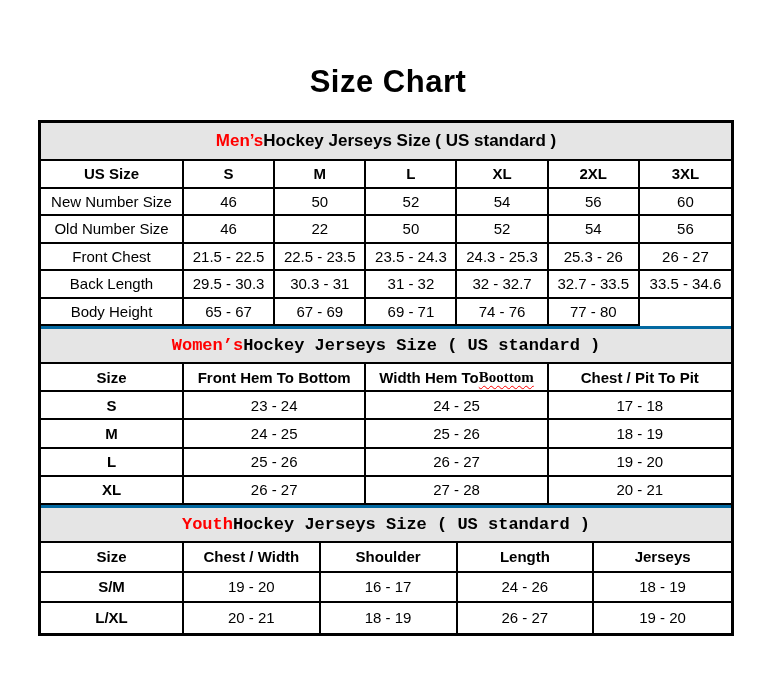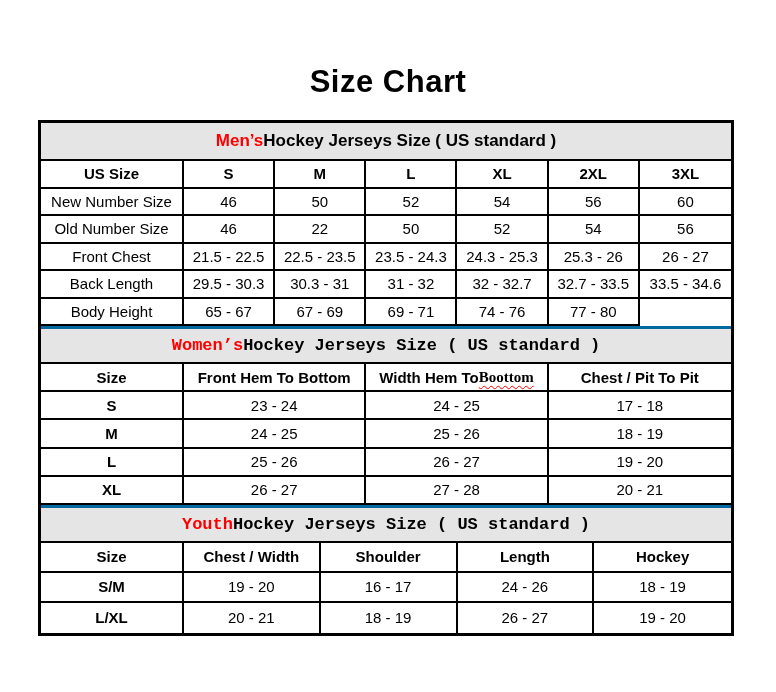--- a/index.html
+++ b/index.html
@@ -167,21 +167,21 @@
 
   <div class="band mid">
     <span class="accent">Youth</span>
       <span> Hockey Jerseys Size ( US standard )</span>
   </div>
   <div class="grid youth-grid">
     <div class="cell b">Size</div>
     <div class="cell b">Chest / Width</div>
     <div class="cell b">Shoulder</div>
     <div class="cell b">Length</div>
-    <div class="cell b">Hockey</div>
+    <div class="cell b">Jerseys</div>
 
     <div class="cell b">S/M</div>
     <div class="cell">19 - 20</div>
     <div class="cell">16 - 17</div>
     <div class="cell">24 - 26</div>
     <div class="cell">18 - 19</div>
 
     <div class="cell b">L/XL</div>
     <div class="cell">20 - 21</div>
     <div class="cell">18 - 19</div>

